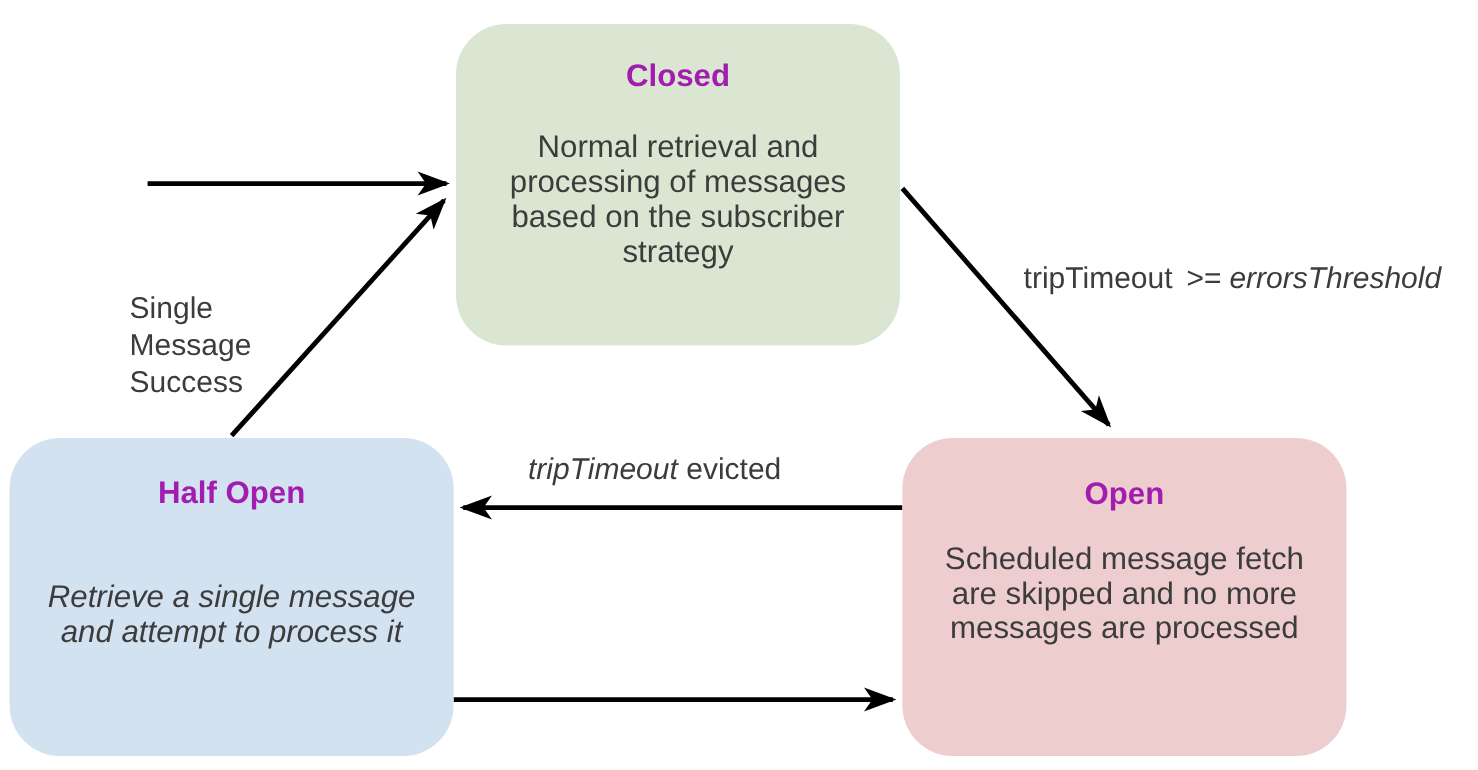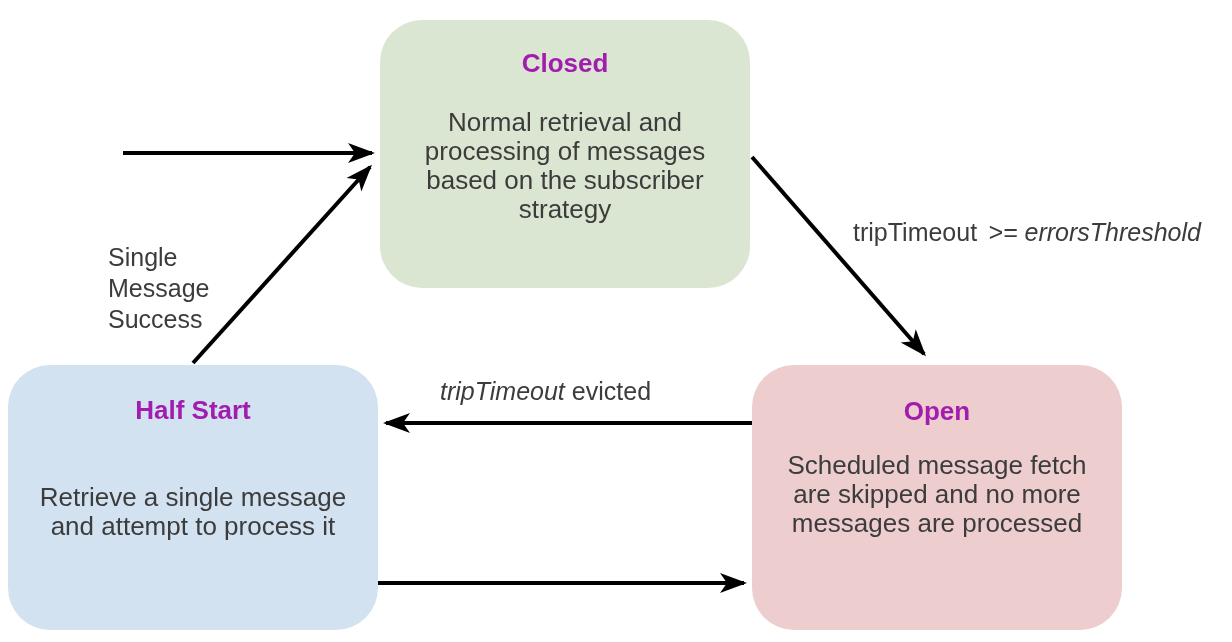--- a/index.html
+++ b/index.html
@@ -102,22 +102,22 @@
   </div>
 
   <div class="node state-box" style="left: 752px; top: 365px; background-color: rgb(237, 205, 206);">
     <div class="state-title" style="top:31px;">Open</div>
     <div class="state-body" style="top:86px;">Scheduled message fetch
 are skipped and no more
 messages are processed</div>
   </div>
 
   <div class="node state-box" style="left: 8px; top: 365px; background-color: rgb(211, 226, 240);">
-    <div class="state-title" style="top:30px;">Half Start</div>
-    <div class="state-body" style="top:118px;">Retrieve a single message
+    <div class="state-title" style="top:30px;">Half Open</div>
+    <div class="state-body" style="top:118px;font-style:italic;">Retrieve a single message
 and attempt to process it</div>
   </div>
 
   <div class="edge-label" style="left:853px; top:217px;">
     <span>tripTimeout</span><span class="italic gap-left">&gt;= errorsThreshold</span>
   </div>
 
   <div class="edge-label" style="left:440px; top:376px;">
     <span class="italic">tripTimeout</span><span class="gap-left-sm">evicted</span>
   </div>

